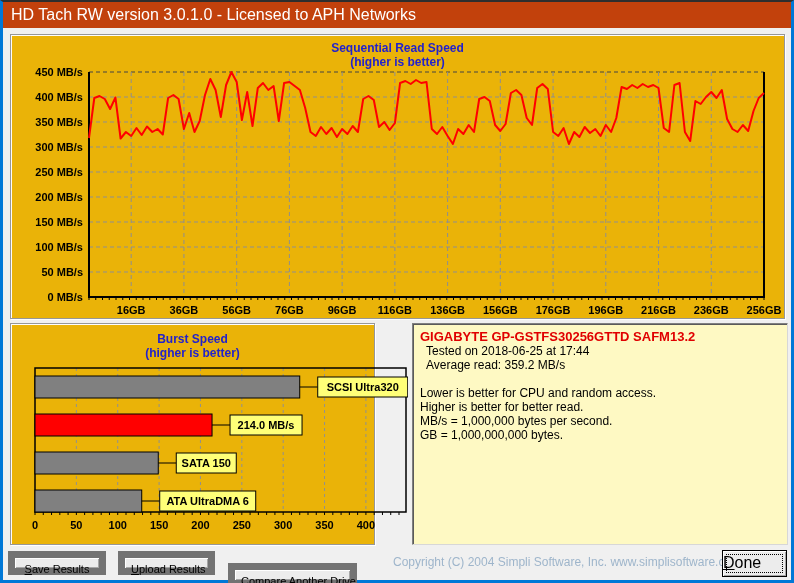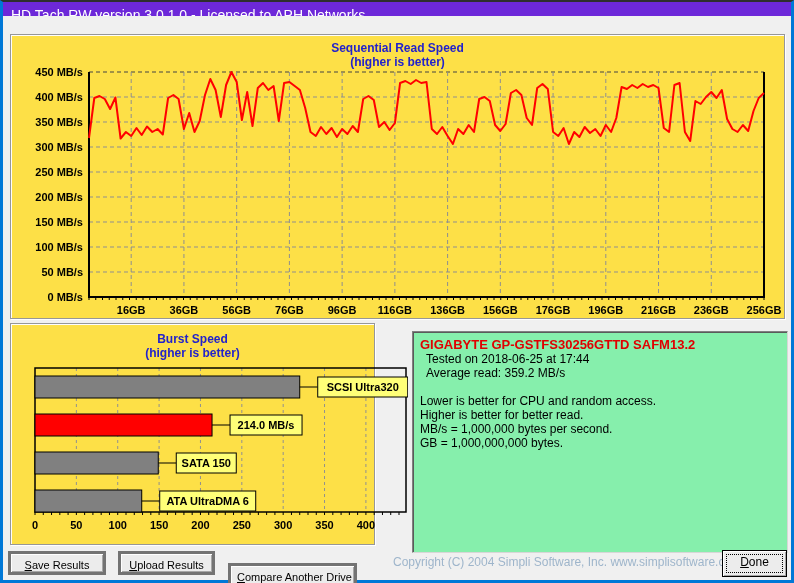--- a/index.html
+++ b/index.html
@@ -6,63 +6,63 @@
   body { margin: 0; background: #777; font-family: "Liberation Sans", sans-serif; }
   .window {
     position: relative; width: 794px; height: 583px;
     background: #f0f0f0;
     border-top: 2px solid #2e2e2e;
     border-left: 3px solid #0078d7;
     border-right: 3px solid #0078d7;
     border-bottom: 3px solid #0078d7;
   }
   .titlebar {
-    position: absolute; left: 0; top: 0; width: 788px; height: 14px;
-    background: #6d28d9; color: #fff; font-size: 14px; line-height: 26px;
+    position: absolute; left: 0; top: 0; width: 788px; height: 26px;
+    background: #c2410c; color: #fff; font-size: 16px; line-height: 26px;
     padding-left: 8px; white-space: nowrap; overflow: hidden;
   }
   .client { position: absolute; left: 0; top: 26px; width: 788px; height: 552px; }
   .panel {
-    position: absolute; background: #fde047;
+    position: absolute; background: #eab308;
     border: 1px solid #979797;
     box-shadow: 1px 1px 0 #ffffff, inset 1px 1px 0 #fdfdfd;
   }
   .seq-panel   { left: 7px;   top: 6px;   width: 775px; height: 285px; }
   .burst-panel { left: 7px;   top: 295px; width: 365px; height: 222px; }
-  .info-panel  { left: 409px; top: 303px; width: 376px; height: 222px;
-                 background: #86efac;
+  .info-panel  { left: 409px; top: 295px; width: 376px; height: 222px;
+                 background: #fef9c3;
                  border: 1px solid #808080; border-right-color:#d7d7d7; border-bottom-color:#d7d7d7;
                  box-shadow: inset 1px 1px 0 #5a5a5a; }
   .chart-title { position: absolute; left: 0; right: 0; text-align: center;
                  color: #2222cc; font-size: 12px; font-weight: bold; line-height: 14px; }
   .seq-title   { top: 6px; }
   .burst-title { top: 8px; }
   .chart-host  { position: absolute; }
   #seq-chart   { left: 0; top: 0; width: 775px; height: 285px; }
   #burst-chart { left: 1px; top: 38px; width: 396px; height: 180px; }
   .info-inner { position: absolute; left: 7px; top: 5px; right: 4px; font-size: 12px; color: #000; }
   .drive-name { color: #e00000; font-weight: bold; font-size: 13px; line-height: 15px; white-space: nowrap; }
   .info-line  { line-height: 14px; padding-left: 6px; white-space: nowrap; }
   .note-line  { line-height: 14px; white-space: nowrap; }
   .info-gap   { height: 14px; }
   .btn {
     position: absolute; top: 523px; height: 24px;
     background: #ececec; color: #000; font-size: 11px; text-align: center; line-height: 21px;
-    border: 3px solid #737373;
+    border: 7px solid #737373;
     box-shadow: inset 1px 1px 0 #ffffff, inset -1px -1px 0 #a6a6a6;
     cursor: default; white-space: nowrap;
   }
   .btn u { text-decoration: underline; }
   .done-wrap {
     position: absolute; left: 719px; top: 522px; width: 65px; height: 27px;
     border: 1px solid #000; background: #ececec;
   }
   .done-btn {
-    position: absolute; inset: 0; background: #ececec; font-size: 12px;
-    text-align: center; line-height: 23px;
+    position: absolute; inset: 0; background: #ececec; font-size: 16px;
+    line-height: 23px;
     box-shadow: inset 1px 1px 0 #ffffff, inset -1px -1px 0 #a6a6a6;
   }
   .done-focus { position: absolute; inset: 3px; border: 1px dotted #000; pointer-events: none; }
   .copyright {
     position: absolute; left: 390px; top: 527px; width: 312px;
     text-align: center; font-size: 12px; color: #9eb5cb; white-space: nowrap;
   }
 </style>
 </head>
 <body>

